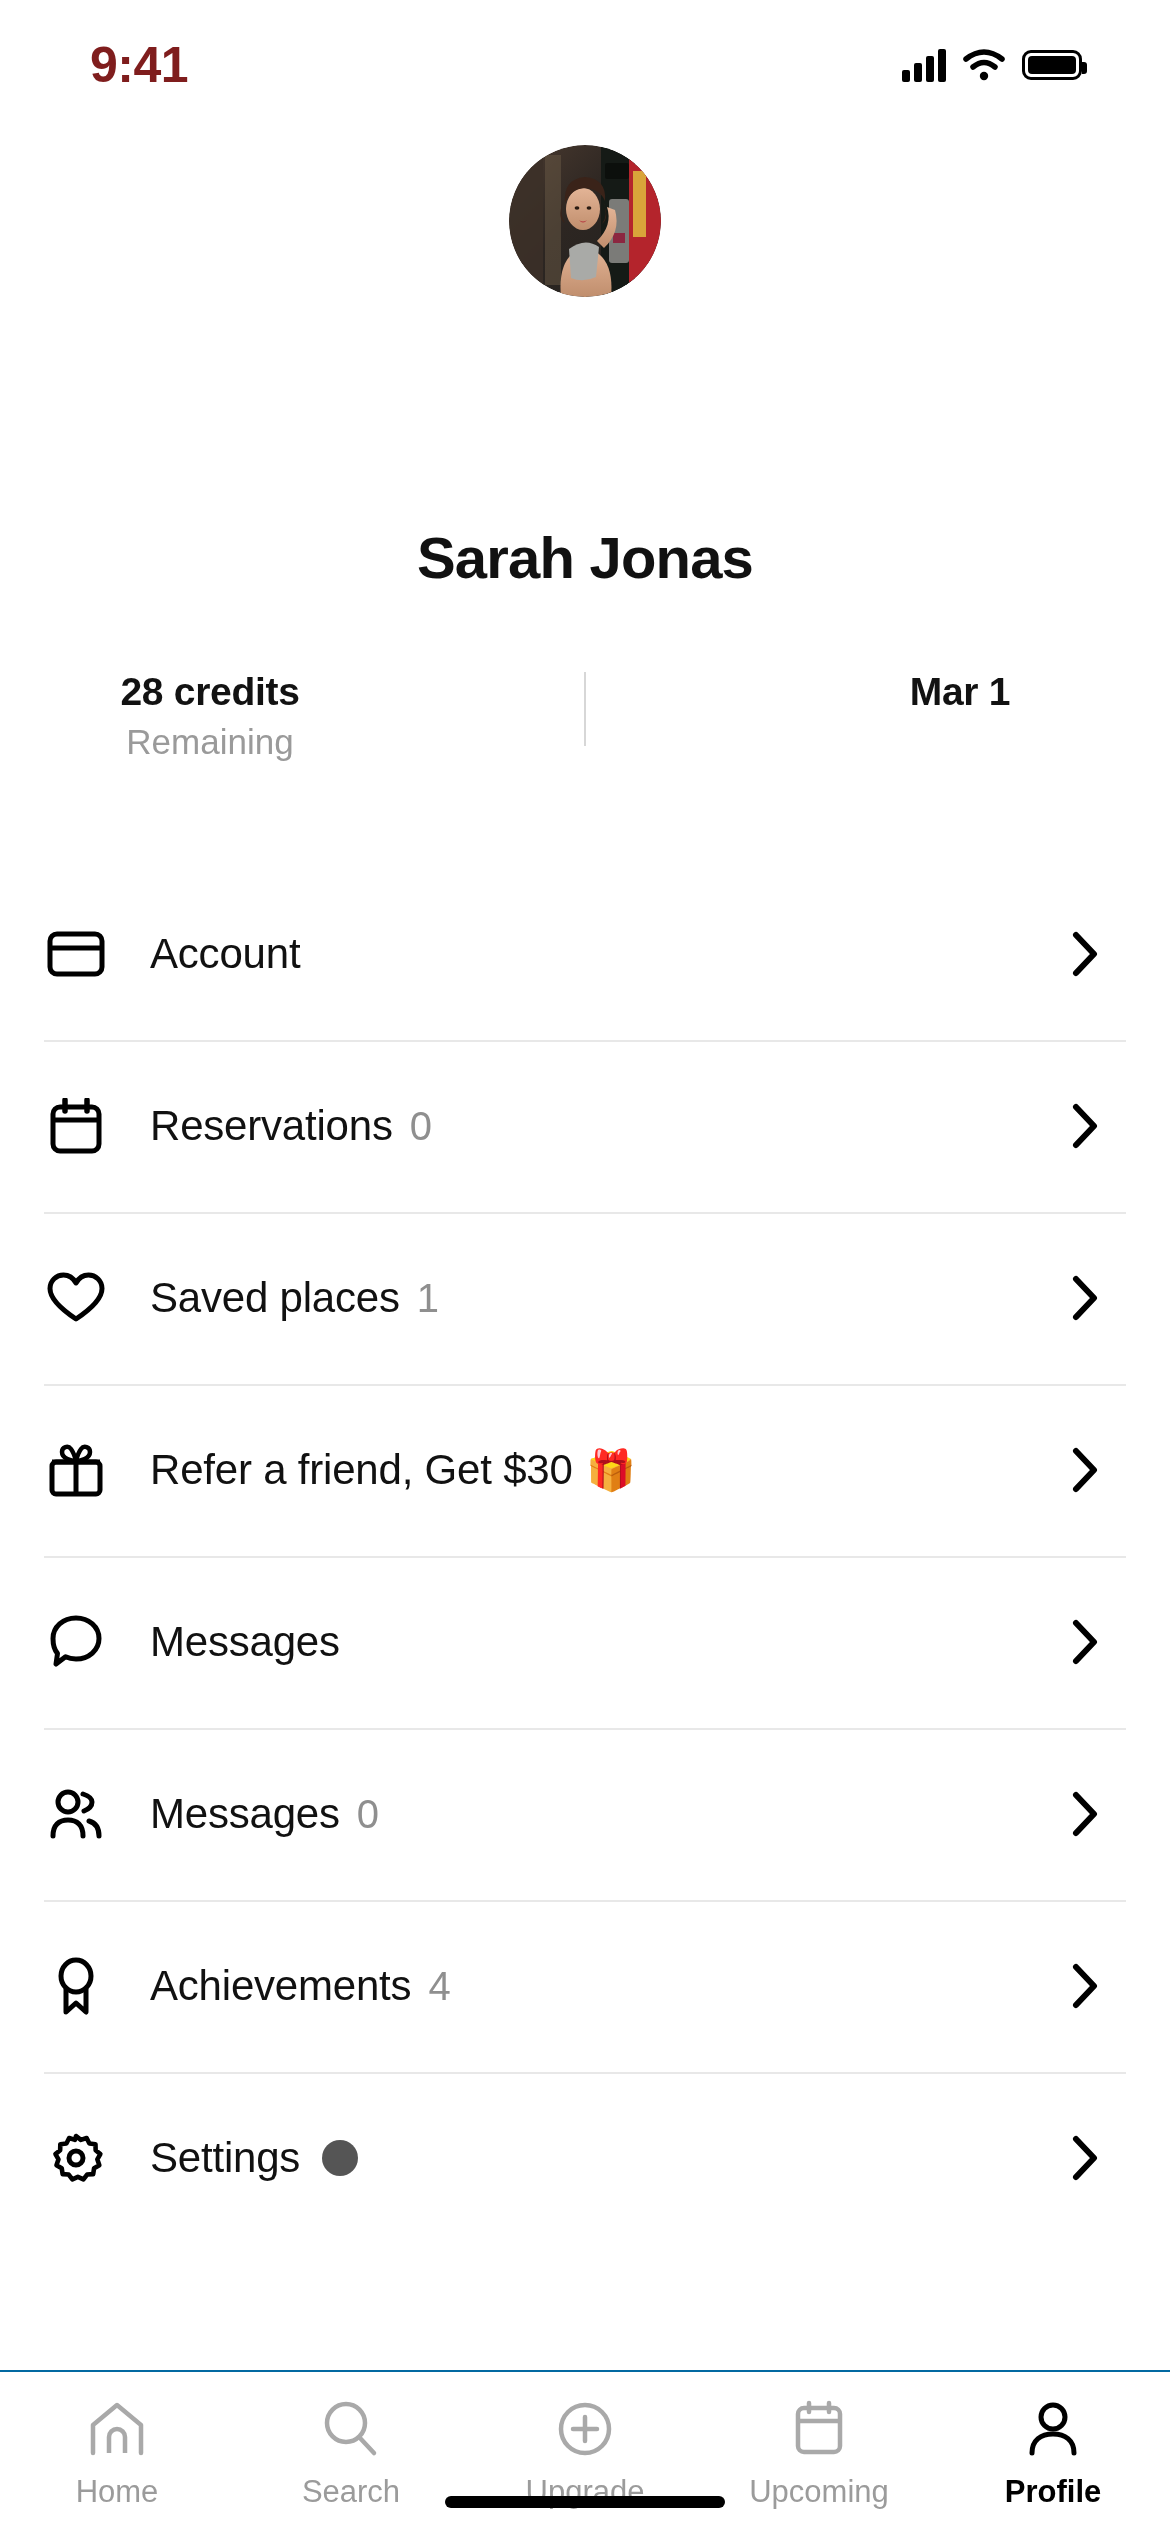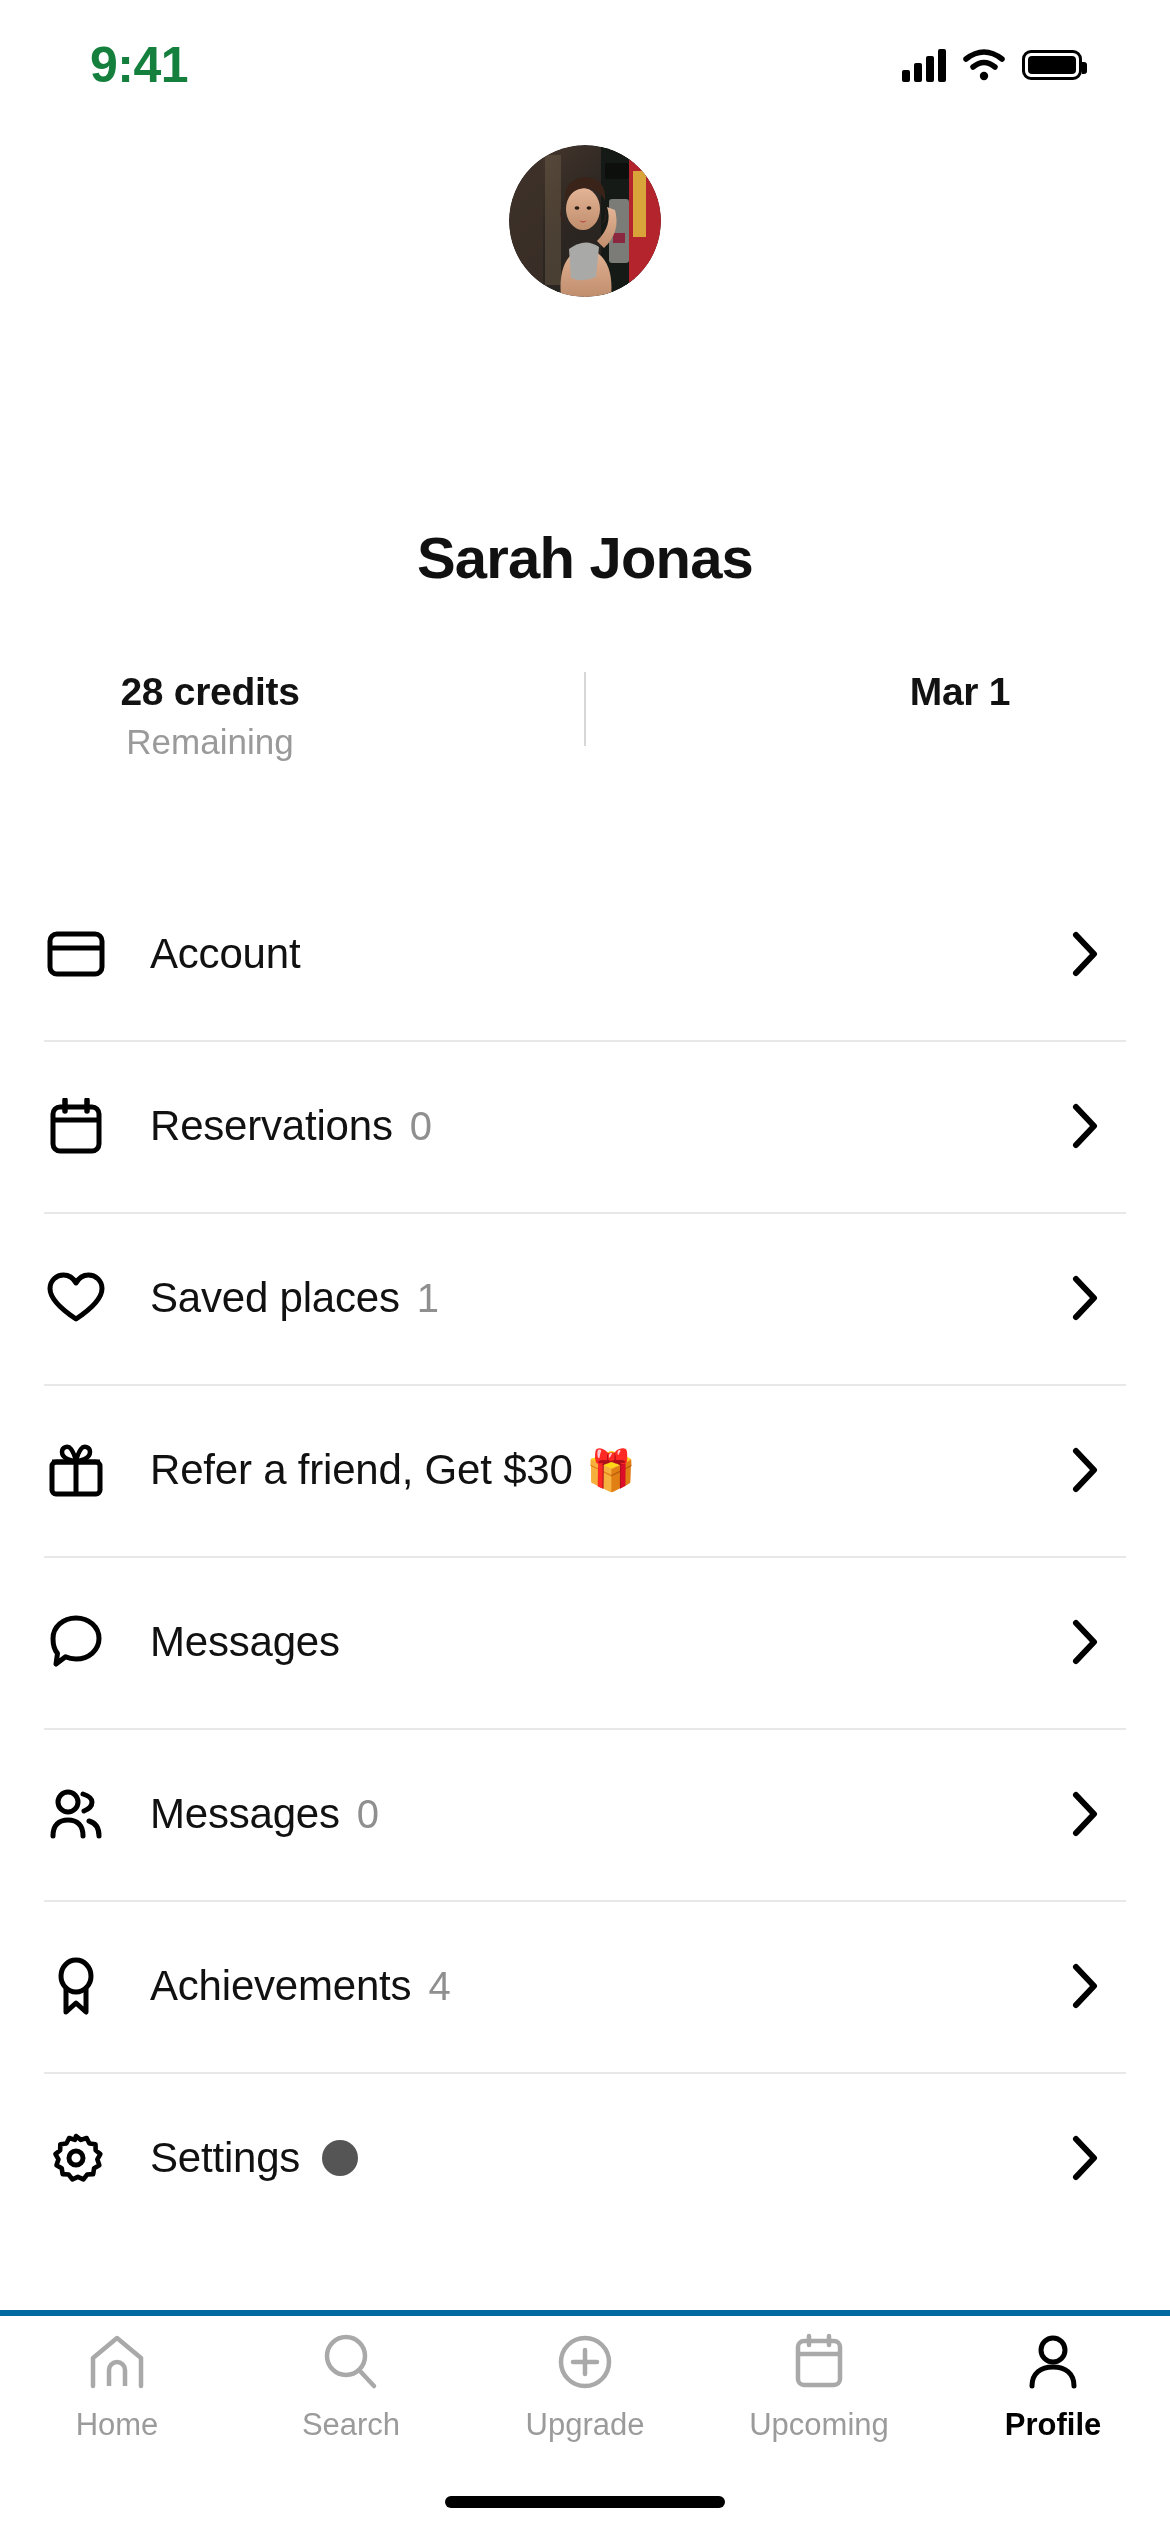--- a/index.html
+++ b/index.html
@@ -12,21 +12,21 @@
   }
   .phone { position:relative; width:1170px; height:2532px; background:#fff; }
 
   
   .statusbar {
     position:absolute; top:0; left:0; width:1170px; height:116px;
     display:flex; align-items:center; justify-content:space-between;
     padding:0 88px 0 90px;
   }
   .status-time {
-    font-size:50px; font-weight:700; color:#15803d; letter-spacing:-0.5px;
+    font-size:50px; font-weight:700; color:#7f1d1d; letter-spacing:-0.5px;
     margin-top:14px;
   }
   .status-right { display:flex; align-items:center; gap:17px; margin-top:14px; }
   .bars { display:flex; align-items:flex-end; gap:4px; height:34px; }
   .bars i { display:block; width:8px; background:#000; border-radius:2px; }
   .bars i:nth-child(1){height:12px;}
   .bars i:nth-child(2){height:19px;}
   .bars i:nth-child(3){height:26px;}
   .bars i:nth-child(4){height:33px;}
   .wifi { width:42px; height:32px; position:relative; }
@@ -93,23 +93,23 @@
   }
   .menu-emoji { font-size:40px; margin-left:14px; }
   .menu-dot {
     width:36px; height:36px; border-radius:50%;
     background:#555555; margin-left:22px; align-self:center;
   }
   .chevron { margin-left:auto; display:flex; align-items:center; }
 
   
   .tabbar {
-    position:absolute; bottom:0; left:0; width:1170px; height:222px;
-    border-top:6px solid #0369a1; background:#fff;
-    display:flex; align-items:flex-start; padding-top:15px;
+    position:absolute; bottom:0; left:0; width:1170px; height:162px;
+    border-top:2px solid #0369a1; background:#fff;
+    display:flex; align-items:flex-start; padding-top:26px;
   }
   .tab {
     flex:1; display:flex; flex-direction:column; align-items:center; gap:14px;
   }
   .tab-icon { height:62px; display:flex; align-items:center; justify-content:center; }
   .tab-label { font-size:31px; color:#9b9b9b; font-weight:400; }
   .tab.active .tab-label { color:#000; font-weight:700; }
 
   .home-indicator {
     position:absolute; bottom:24px; left:50%; transform:translateX(-50%);

